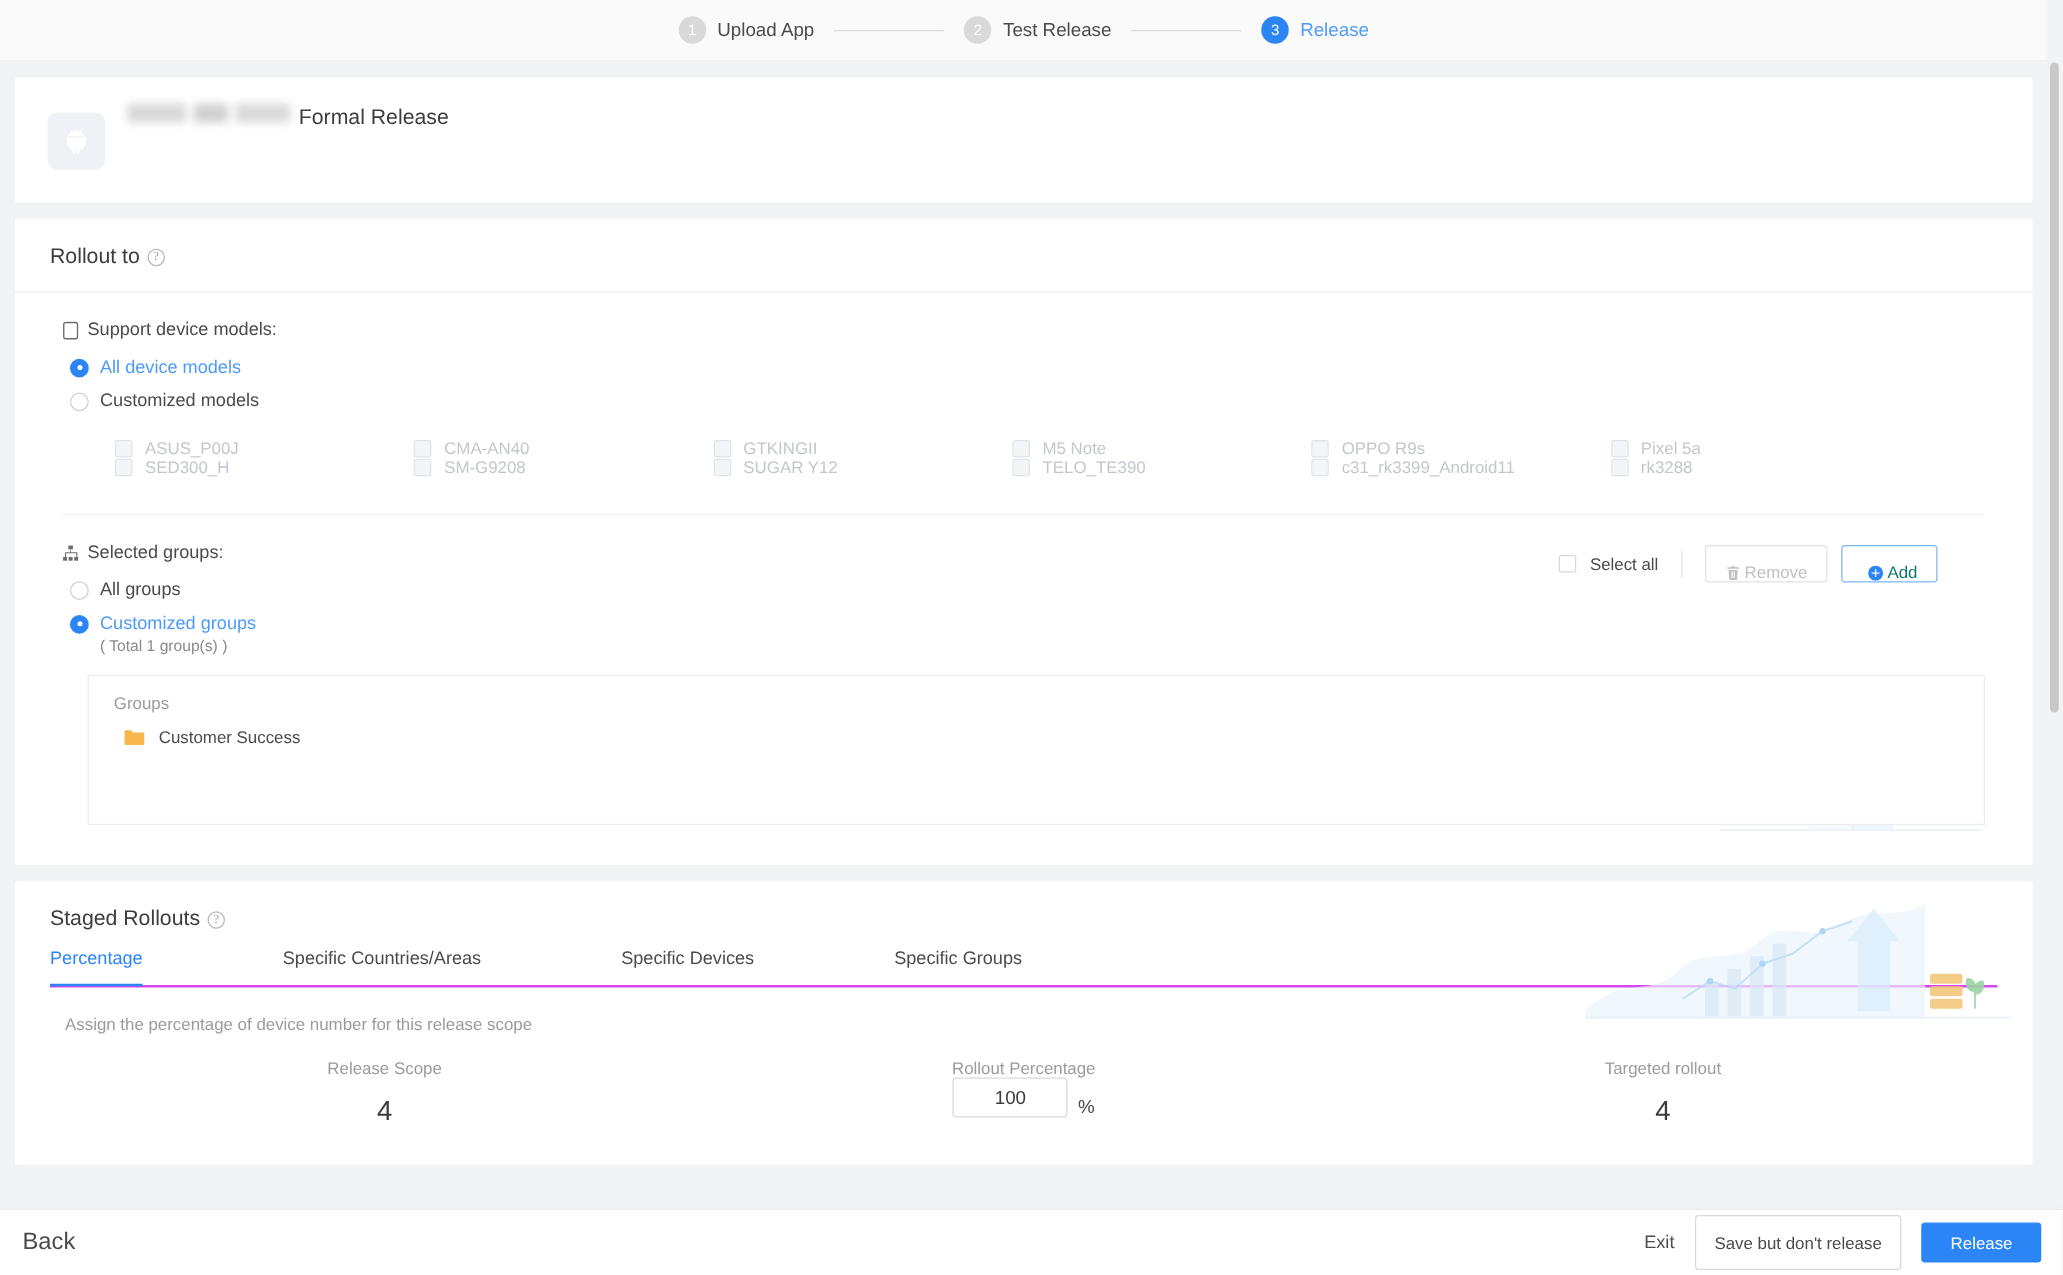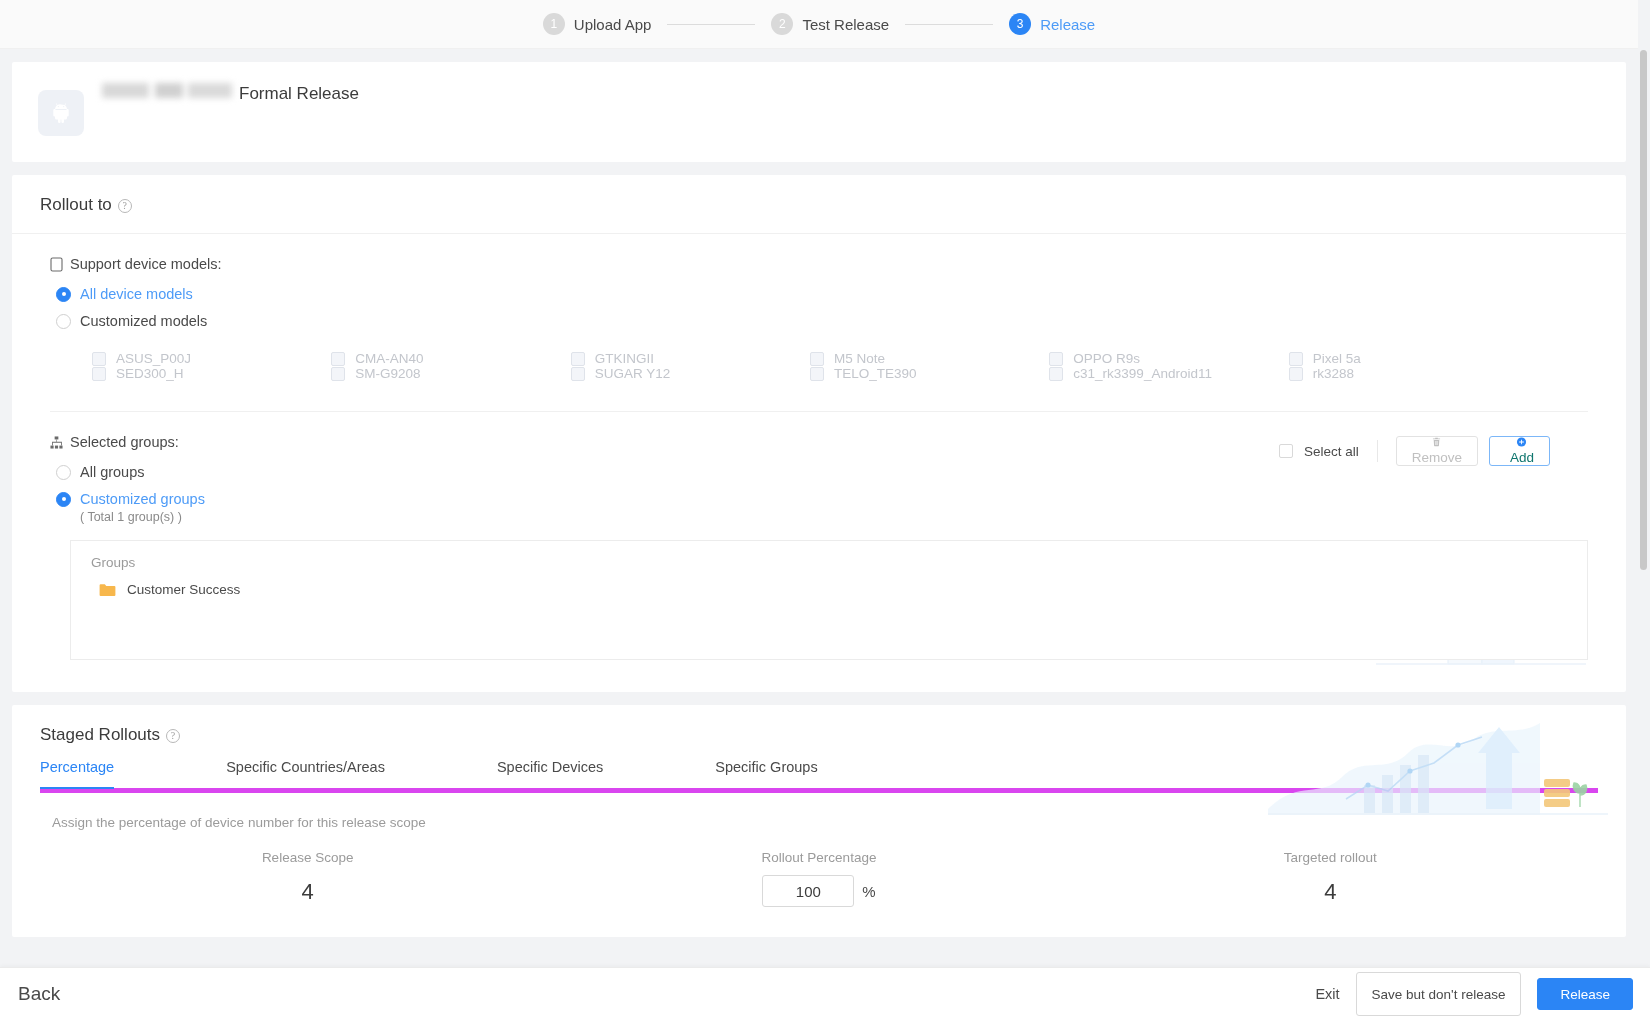--- a/index.html
+++ b/index.html
@@ -138,23 +138,23 @@
   .groups-toolbar {
     position: absolute; right: 38px; top: 0;
     display: flex; align-items: center; gap: 0;
   }
   .select-all { display: flex; align-items: center; gap: 11px; margin-right: 18px; }
   .select-all .cb { border-color: #d9d9d9; background: #fff; }
   .select-all span { font-size: 13.5px; color: #4a4a4a; }
   .tb-sep { width: 1px; height: 22px; background: #e8e8e8; margin-right: 18px; }
   .btn {
     height: 30px; padding: 0 15px; border-radius: 3px;
-    display: inline-flex; align-items: center; gap: 3px;
+    display: inline-flex; align-items: flex-end; gap: 3px;
     font-size: 13.5px; background: #fff; cursor: pointer;
-    border: 1px solid #d9d9d9; color: #4a4a4a; flex-direction: column;
+    border: 1px solid #d9d9d9; color: #4a4a4a;
   }
   .btn.disabled { color: #c0c0c0; border-color: #e2e2e2; }
   .btn.ghost-blue { border-color: #7cb7f8; color: #0f766e; margin-left: 11px; padding-left: 20px; }
   .btn svg { width: 13px; height: 13px; }
 
   .groups-box {
     border: 1px solid #ececec;
     margin: 16px 0 0 20px;
     height: 120px;
     padding: 14px 0 0 0;
@@ -164,21 +164,21 @@
     font-size: 13.5px; color: #9b9b9b; padding: 0 0 0 20px;
   }
   .group-item {
     display: flex; align-items: center; gap: 11px;
     padding: 12px 0 0 28px; font-size: 13.5px; color: #4a4a4a;
   }
   .folder { width: 17px; height: 14px; flex: none; }
 
   
   .tabs {
-    display: flex; gap: 0; border-bottom: 5px solid #d946ef;
+    display: flex; gap: 0; border-bottom: 2px solid #d946ef;
     margin: 0 28px 0 28px;
   }
   .tab {
     padding: 0 0 13px 0; margin-right: 112px;
     font-size: 14.5px; color: #4a4a4a; cursor: pointer;
     position: relative; white-space: nowrap;
   }
   .tab.active { color: #2b85f5; }
   .tab.active::after {
     content: ""; position: absolute; left: 0; right: 0; bottom: -1px;
@@ -186,21 +186,21 @@
   }
   .tab-hint { padding: 22px 0 0 40px; font-size: 13.5px; color: #9b9b9b; }
 
   .metrics {
     display: grid; grid-template-columns: repeat(3, 1fr);
     margin-top: 20px; padding: 0 40px;
     text-align: center;
   }
   .metric-head { font-size: 13.5px; color: #9b9b9b; }
   .metric-val { font-size: 22px; color: #3c3c3c; margin-top: 14px; }
-  .pct-wrap { display: flex; align-items: center; justify-content: center; gap: 8px; margin-top: 10px; }
+  .pct-wrap { display: flex; align-items: flex-end; justify-content: center; gap: 8px; }
   .pct-input {
     width: 92px; height: 32px; border: 1px solid #d9d9d9; border-radius: 3px;
     text-align: center; font-size: 15px; color: #3c3c3c;
     font-family: "Liberation Sans", sans-serif; background: #fff;
   }
   .pct-sign { font-size: 15px; color: #4a4a4a; }
 
   
   .illus-models { position: absolute; right: 40px; bottom: 14px; opacity: .85; pointer-events: none; }
   .illus-staged { position: absolute; right: 18px; top: 8px; opacity: .9; pointer-events: none; }

